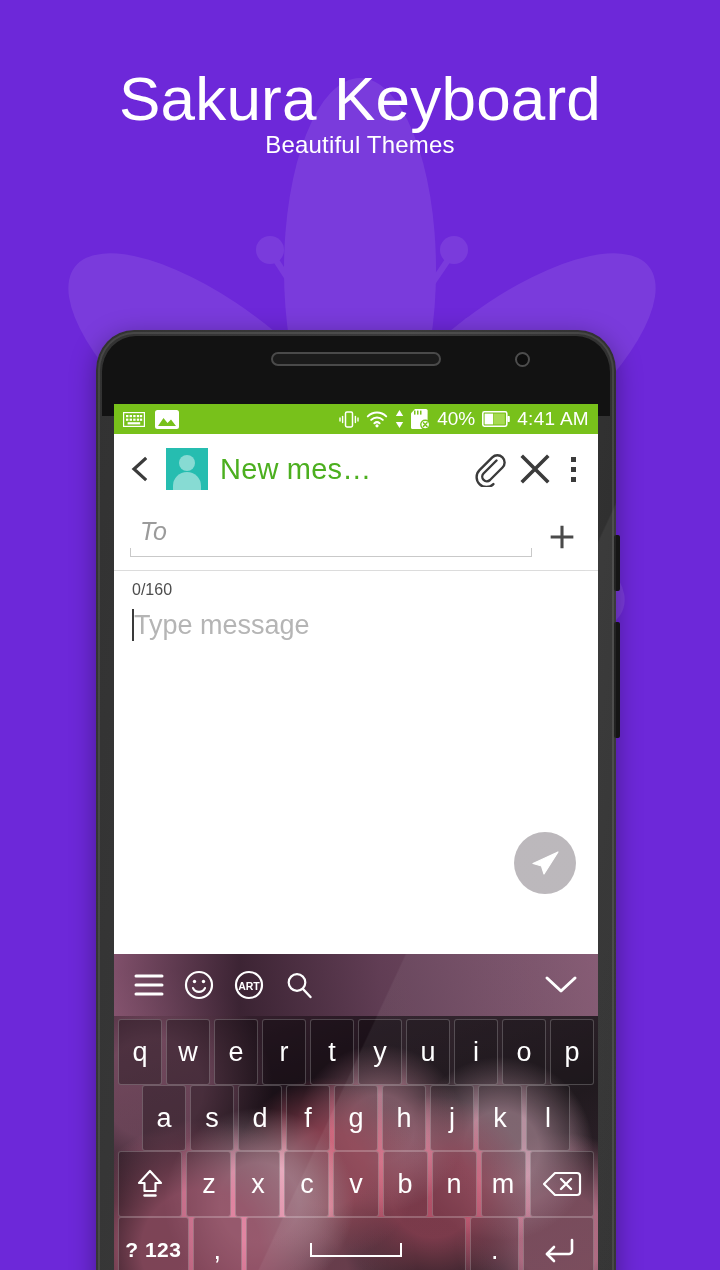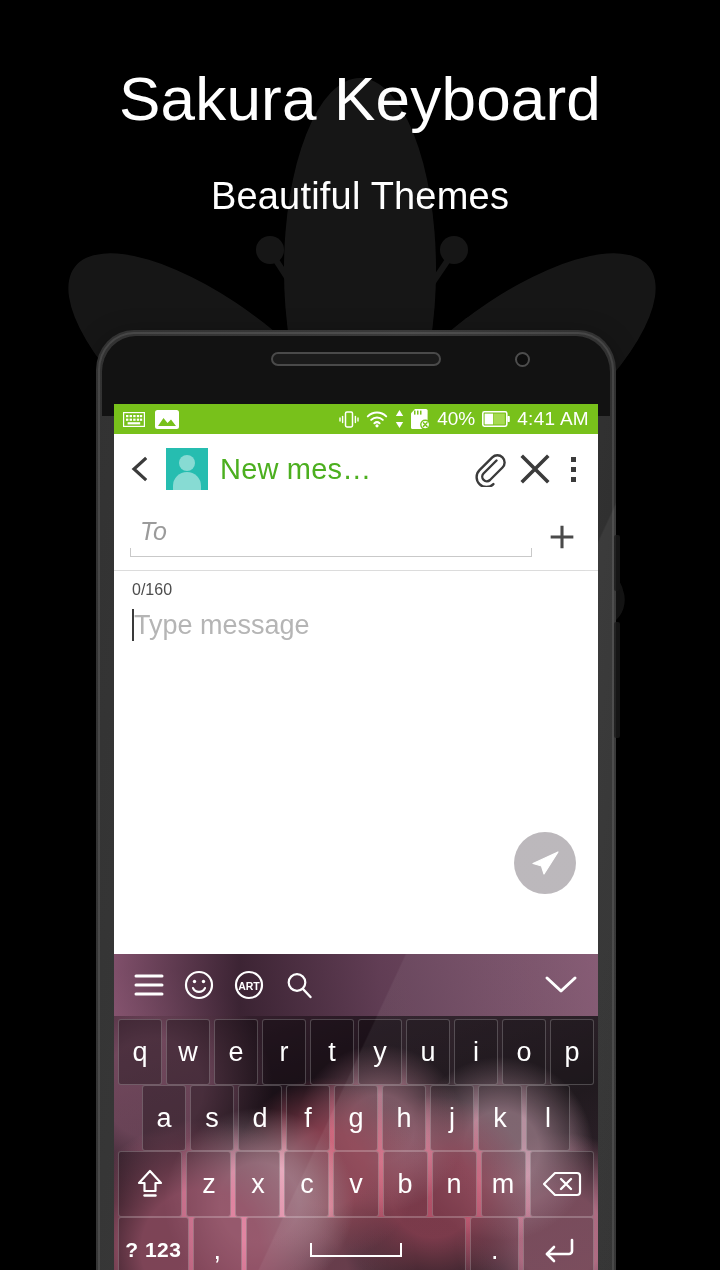--- a/index.html
+++ b/index.html
@@ -5,43 +5,42 @@
 <style>
   * { margin:0; padding:0; box-sizing:border-box; }
   html, body {
     width:720px; height:1270px; overflow:hidden;
     font-family:"Liberation Sans", sans-serif;
   }
 
   
   #promo-page{
     position:relative; width:720px; height:1270px;
-    background:#000000;
+    background:#6d28d9;
     overflow:hidden;
   }
   
   .wm{ position:absolute; pointer-events:none; }
   #watermark{
     left:60px; top:30px; width:600px; height:640px;
     opacity:.085;
   }
   #watermark svg{ width:100%; height:100%; display:block; }
 
   .headline-wrap{
     position:absolute; left:0; top:0; width:720px;
     text-align:center; z-index:3;
   }
   #title-text{
     margin-top:66px;
     font-size:62px; font-weight:400; color:#ffffff;
     letter-spacing:.2px; line-height:1.05;
   }
   #subtitle-text{
-    margin-top:44px;
-    font-size:38px; font-weight:400; color:#ffffff;
+    font-size:24px; font-weight:400; color:#ffffff;
     letter-spacing:.2px;
   }
 
   
   #phone{
     position:absolute; left:96px; top:330px;
     width:520px; height:960px;
     z-index:4;
   }
   .phone-body{

